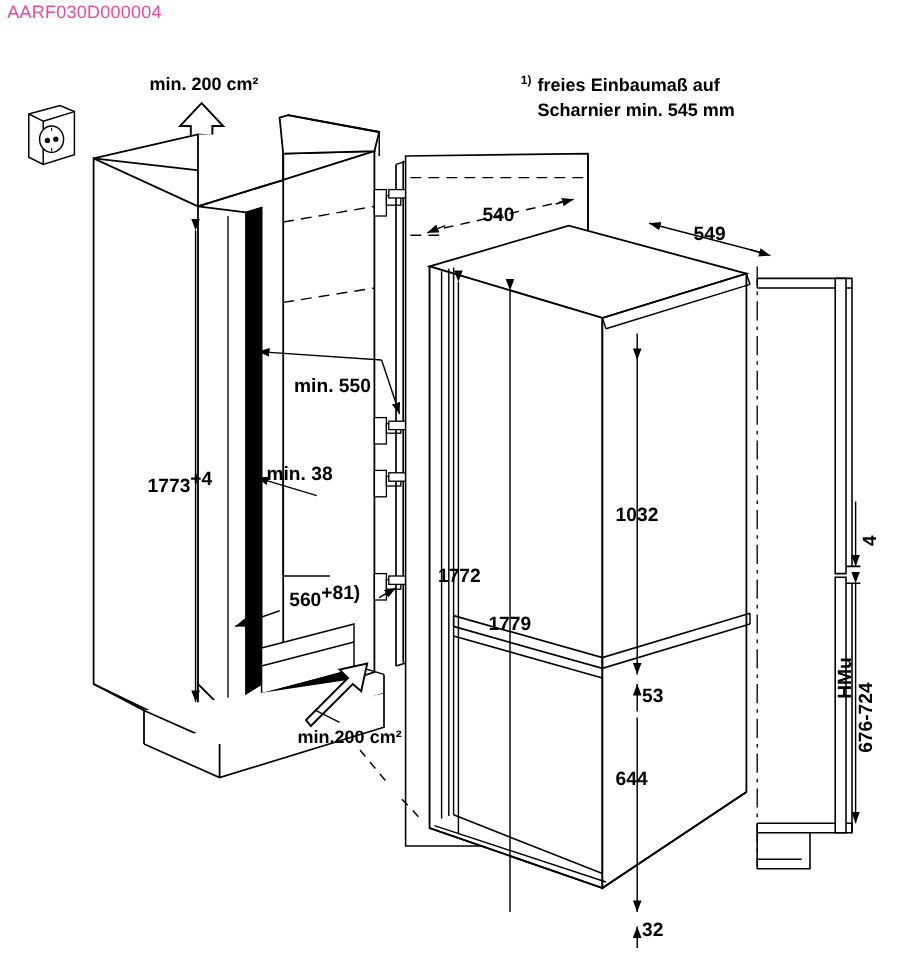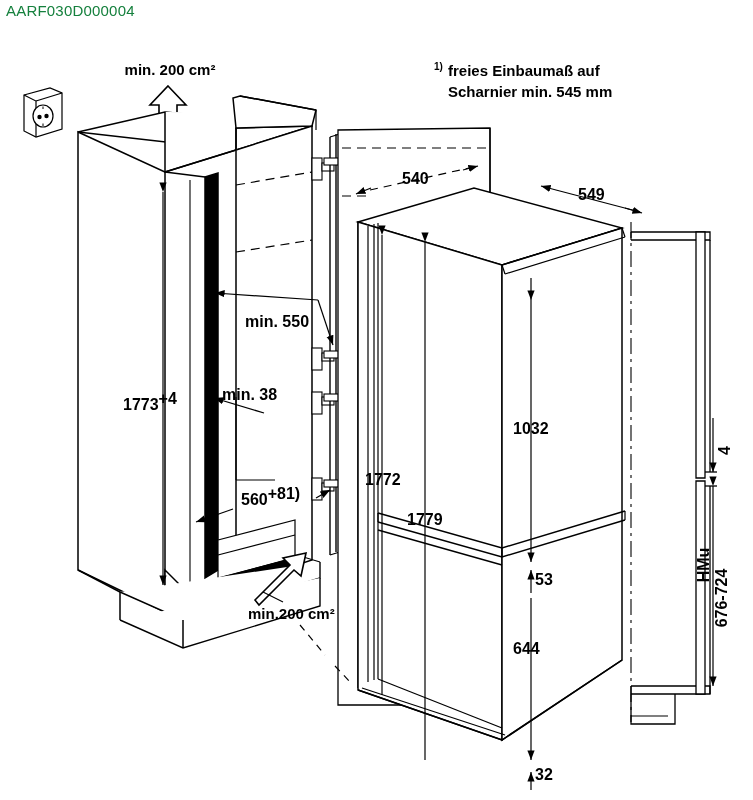--- a/index.html
+++ b/index.html
@@ -24,21 +24,21 @@
     width: 753px;
     height: 800px;
   }
   .doc-code {
     position: absolute;
     left: 6px;
     top: 2px;
     font-size: 15px;
     font-weight: 400;
     letter-spacing: 0.2px;
-    color: #15803d;
+    color: #ec4899;
     white-space: nowrap;
   }
   text.dim {
     font-family: "Liberation Sans", sans-serif;
     font-size: 16px;
     font-weight: bold;
     fill: #000;
   }
   text.note {
     font-family: "Liberation Sans", sans-serif;

